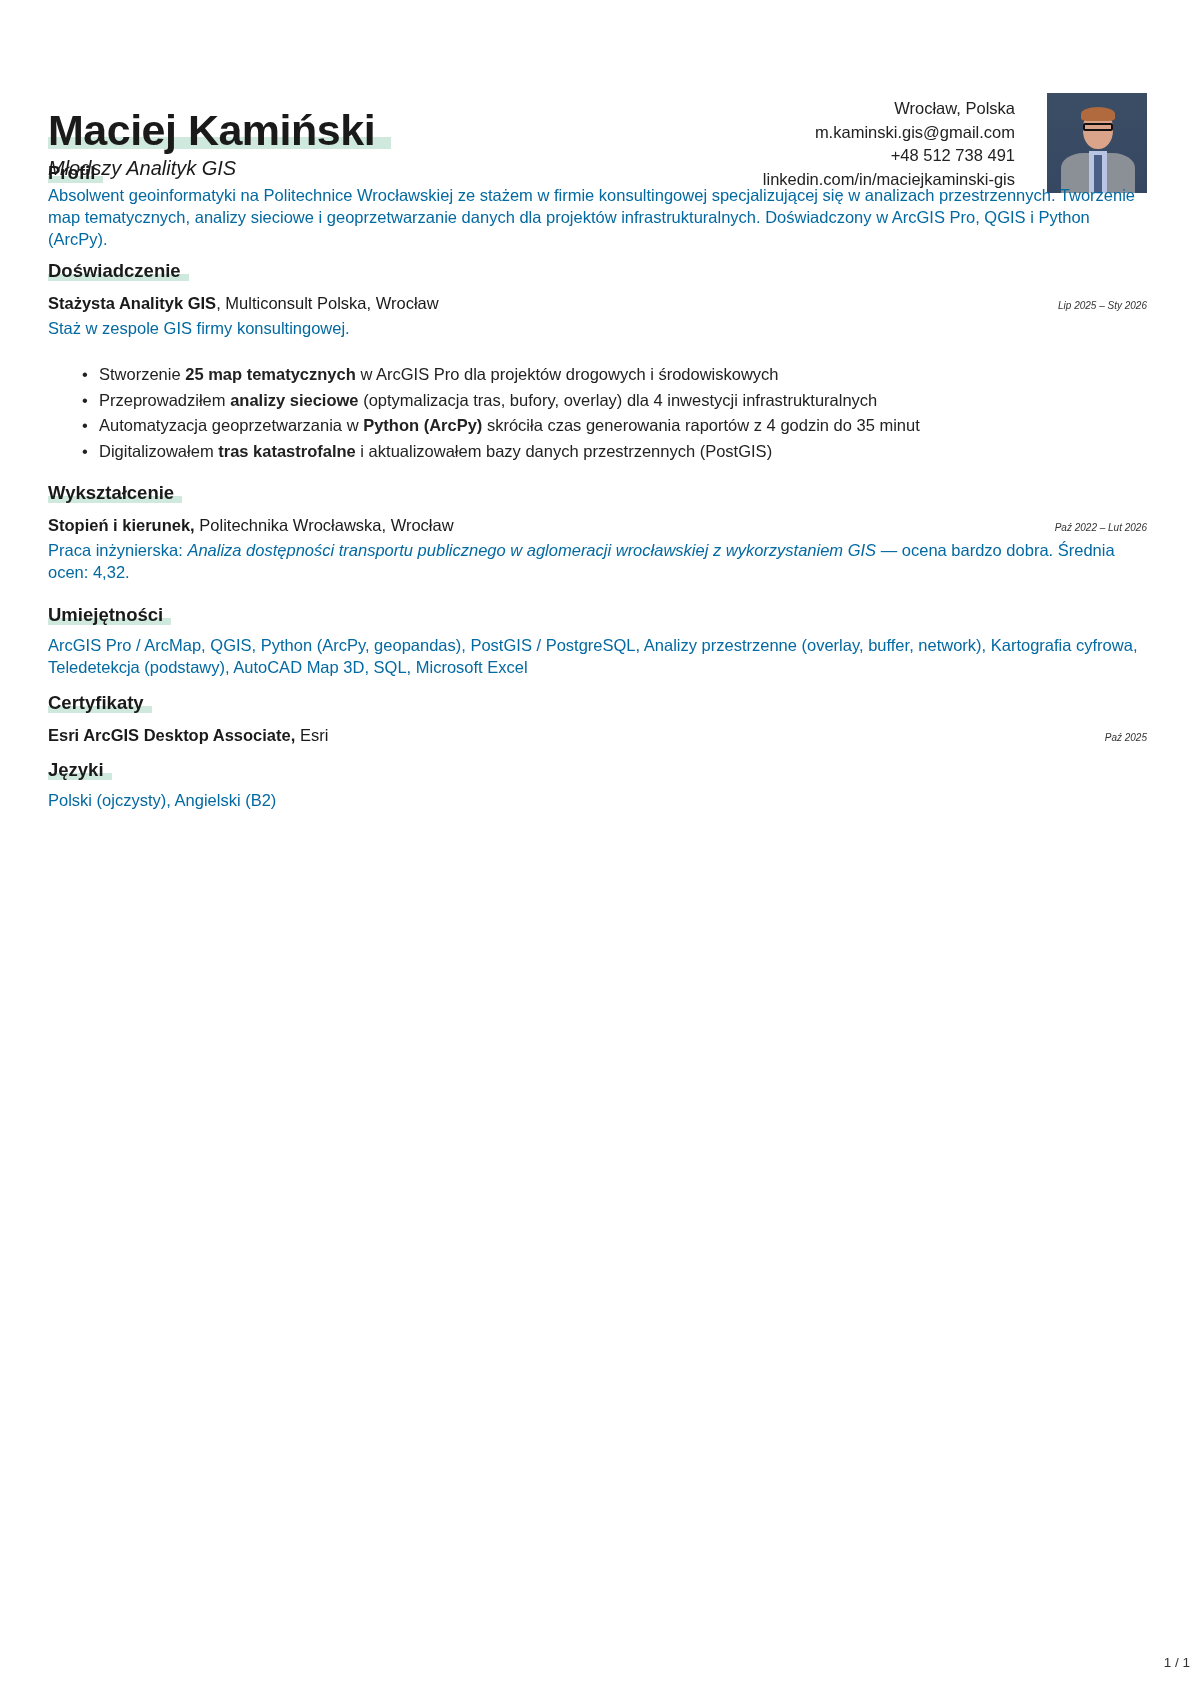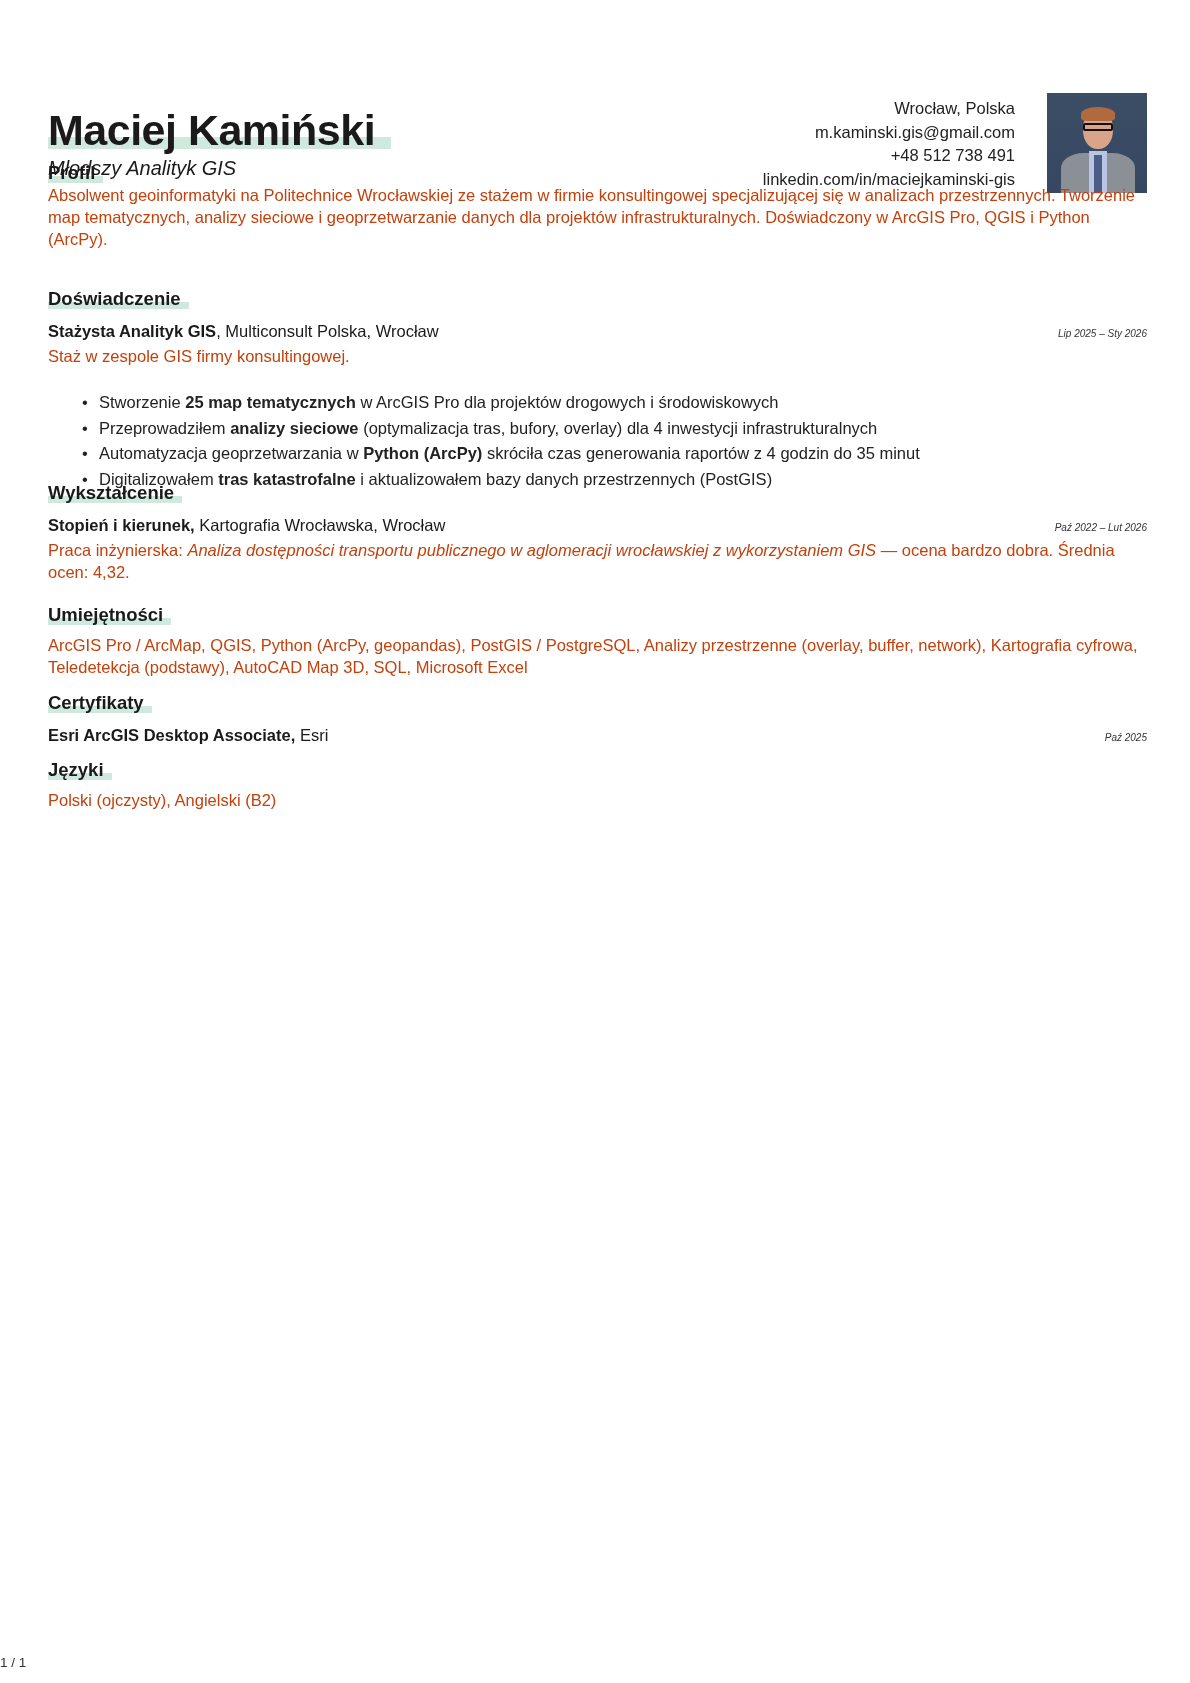--- a/index.html
+++ b/index.html
@@ -38,33 +38,33 @@
   .photo .tie { position: absolute; left: 47px; top: 62px; width: 8px; height: 40px; background: #4b5f86; }
 
   
   .section-title {
     font-size: 18.5px; font-weight: bold; position: relative; display: inline-block;
     padding-right: 8px; line-height: 22px;
   }
   .section-title .hl { position: absolute; left: 0; right: 0; bottom: 1px; height: 7px; background: #cfe9de; }
   .section-title .txt { position: relative; z-index: 1; }
 
-  .body-text { font-size: 16.5px; line-height: 22px; color: #c2410c; }
+  .body-text { font-size: 16.5px; line-height: 22px; color: #0369a1; }
 
   .abs { position: absolute; left: 0; width: 1099px; }
 
   .entry-row { display: flex; justify-content: space-between; align-items: baseline; font-size: 16.5px; line-height: 22px; }
   .entry-title b i, .entry-title .bi { font-weight: bold; }
   .date { font-size: 10px; font-style: italic; color: #333; }
 
   ul.bullets { margin: 18px; padding: 0 0 0 33px; list-style: none; }
   ul.bullets li { font-size: 16.5px; line-height: 25.5px; position: relative; color: #222; }
   ul.bullets li::before { content: "\2022"; position: absolute; left: -17px; color: #222; }
 
-  .footer { position: absolute; top: 1655px; left: 0; width: 1190px; text-align: left; font-size: 13.5px; color: #333; }
+  .footer { position: absolute; top: 1655px; left: 0; width: 1190px; text-align: right; font-size: 13.5px; color: #333; }
 </style>
 </head>
 <body>
 
 <div class="page">
 
   <div class="header">
     <div class="name-wrap">
       <div class="name">
         <span class="hl"></span>
@@ -91,21 +91,21 @@
   </div>
 
   <div class="abs" style="top:162px;">
     <div class="section-title">
       <span class="hl"></span>
       <span class="txt">Profil</span>
     </div>
     <div class="body-text">Absolwent geoinformatyki na Politechnice Wrocławskiej ze stażem w firmie konsultingowej specjalizującej się w analizach przestrzennych. Tworzenie map tematycznych, analizy sieciowe i geoprzetwarzanie danych dla projektów infrastrukturalnych. Doświadczony w ArcGIS Pro, QGIS i Python (ArcPy).</div>
   </div>
 
-  <div class="abs" style="top:288px;">
+  <div class="abs" style="top:260px;">
     <div class="section-title">
       <span class="hl"></span>
       <span class="txt">Doświadczenie</span>
     </div>
     <div style="height:10px"></div>
     <div class="entry-row">
       <span class="entry-title"><span class="bi">Stażysta Analityk GIS</span><span>, Multiconsult Polska, Wrocław</span></span>
       <span class="date">Lip 2025 – Sty 2026</span>
     </div>
     <div class="body-text">Staż w zespole GIS firmy konsultingowej.</div>
@@ -118,21 +118,21 @@
     </ul>
   </div>
 
   <div class="abs" style="top:482px;">
     <div class="section-title">
       <span class="hl"></span>
       <span class="txt">Wykształcenie</span>
     </div>
     <div style="height:10px"></div>
     <div class="entry-row">
-      <span class="entry-title"><span class="bi">Stopień i kierunek,</span><span> Kartografia Wrocławska, Wrocław</span></span>
+      <span class="entry-title"><span class="bi">Stopień i kierunek,</span><span> Politechnika Wrocławska, Wrocław</span></span>
       <span class="date">Paź 2022 – Lut 2026</span>
     </div>
     <div class="body-text"><span>Praca inżynierska: </span><i>Analiza dostępności transportu publicznego w aglomeracji wrocławskiej z wykorzystaniem GIS</i><span> — ocena bardzo dobra. Średnia ocen: 4,32.</span></div>
   </div>
 
   <div class="abs" style="top:604px;">
     <div class="section-title">
       <span class="hl"></span>
       <span class="txt">Umiejętności</span>
     </div>

